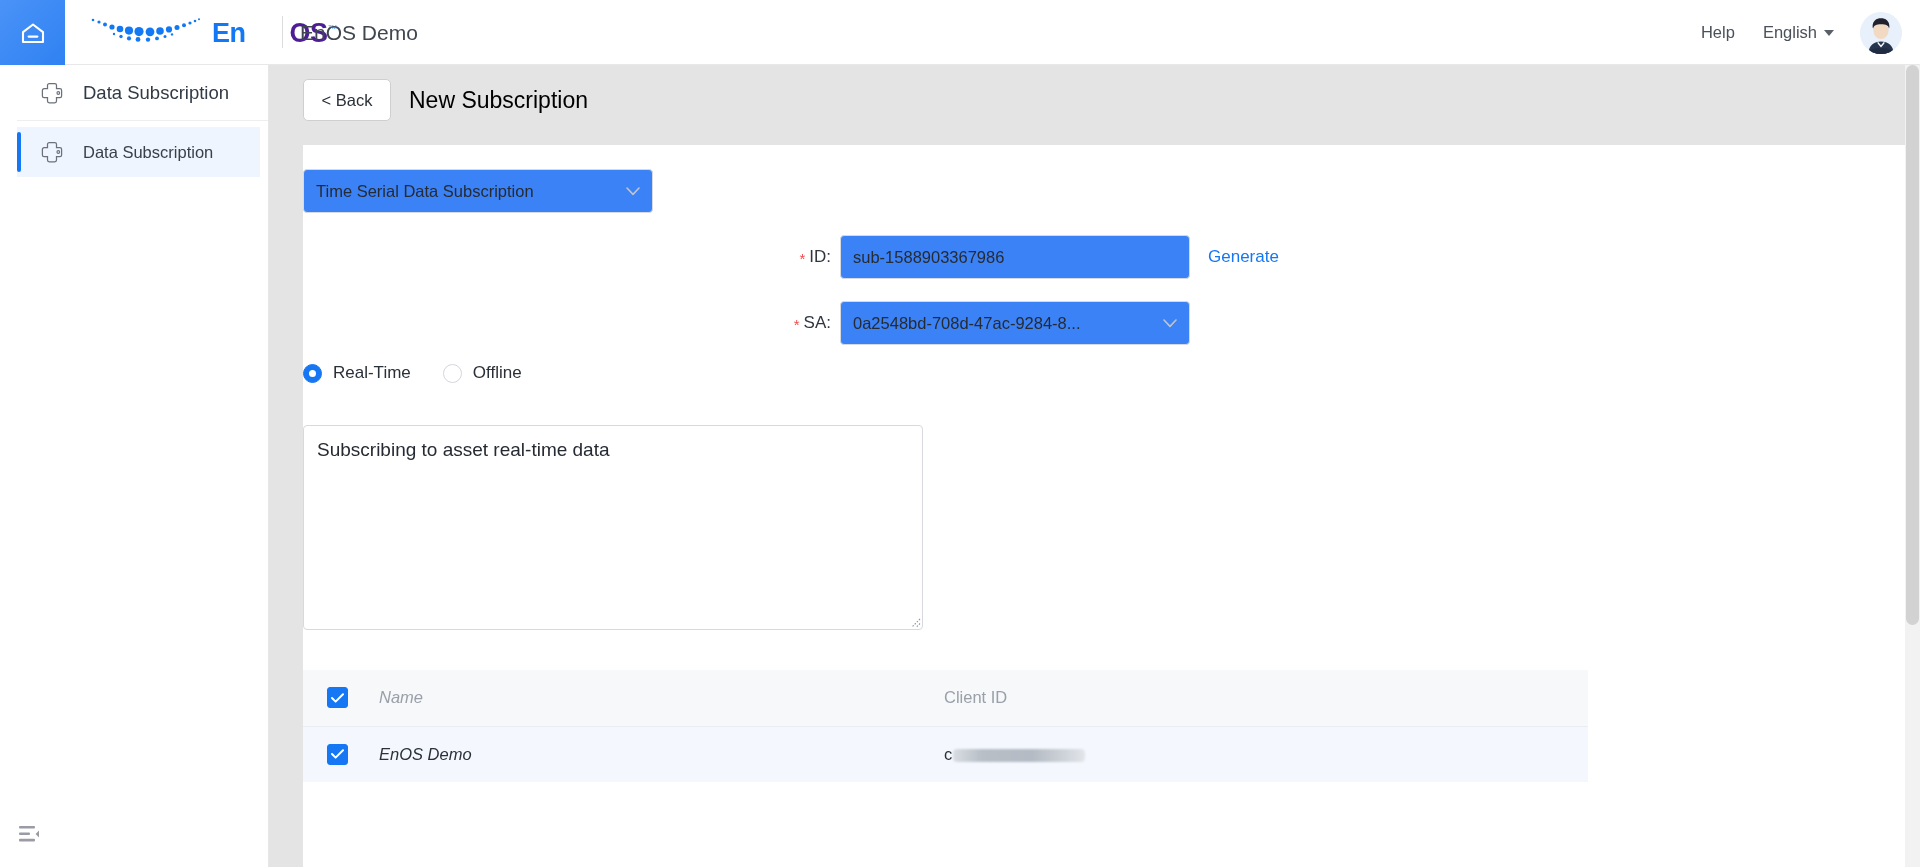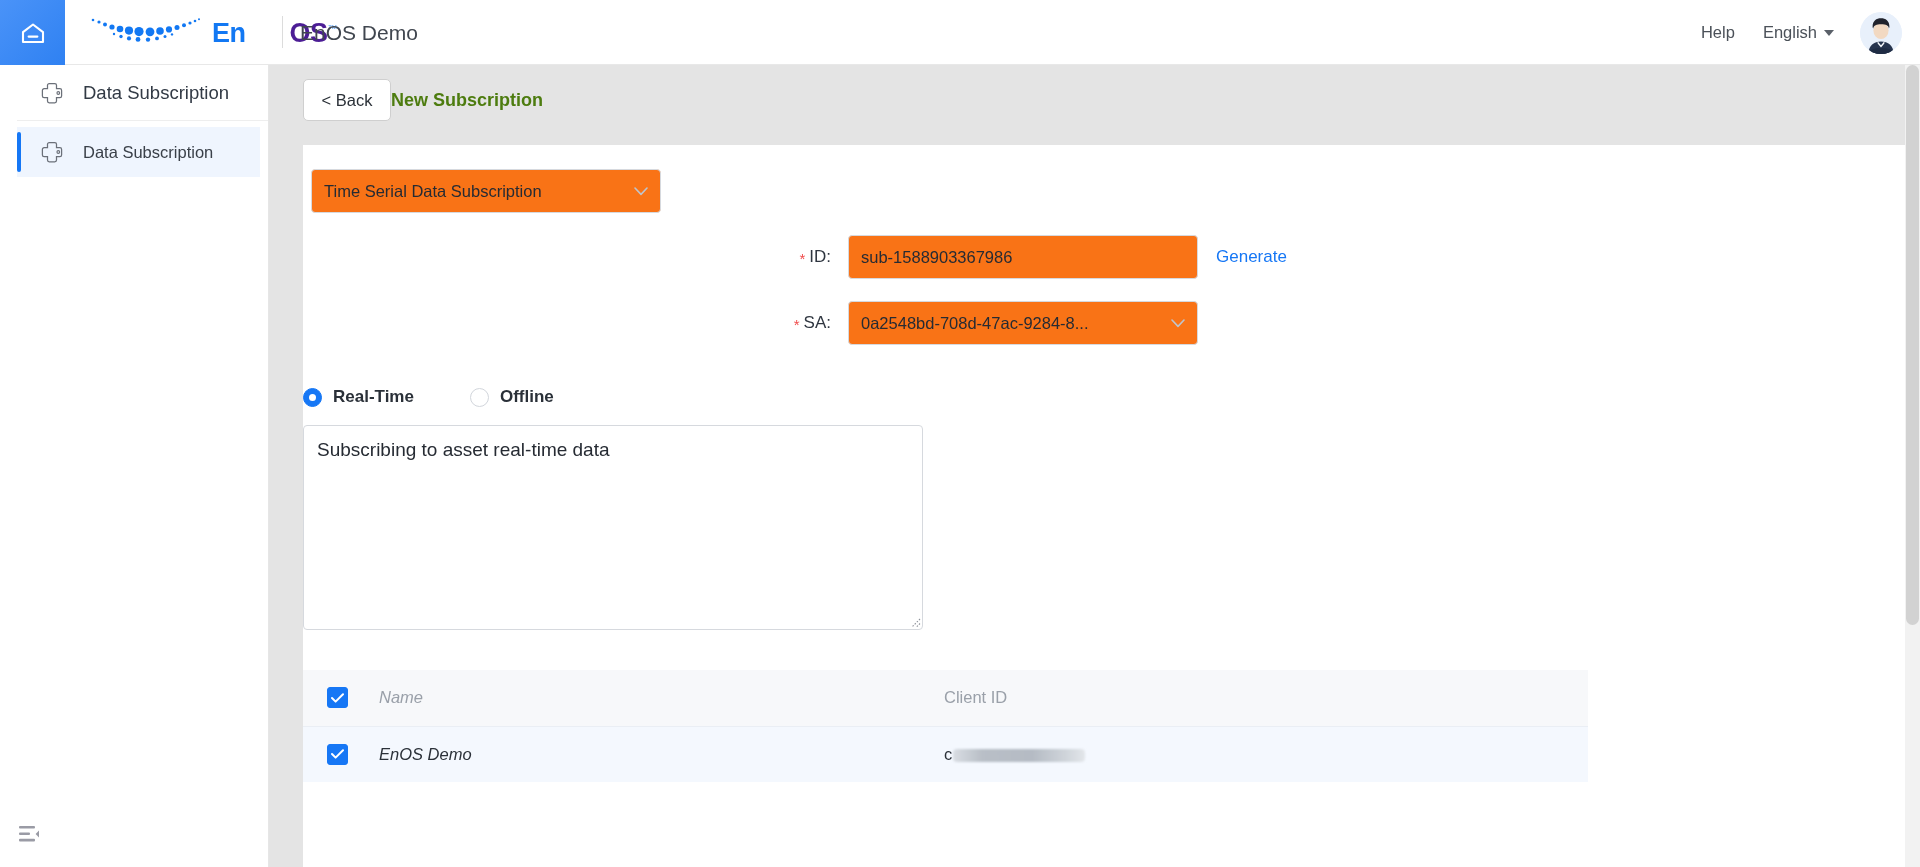--- a/index.html
+++ b/index.html
@@ -122,31 +122,31 @@
 
   
   .main {
     position: absolute; top: 65px; left: 269px;
     width: 1651px; height: 802px;
     background: #e4e4e4;
     overflow: hidden;
   }
   .page-head {
     position: absolute; top: 14px; left: 34px;
-    display: flex; align-items: center; 
+    display: flex; align-items: center; gap: 18px;
   }
   .back-btn {
     height: 42px; min-width: 88px; padding: 0 16px;
     background: #ffffff; border: 1px solid #cfcfcf; border-radius: 5px;
     font-size: 16.5px; color: #2b3138; cursor: pointer;
     display: flex; align-items: center; justify-content: center;
     font-family: inherit;
   }
   .page-title {
-    font-size: 18px; color: #4d7c0f; font-weight: 700;
+    font-size: 23px; color: #000000; font-weight: 400;
   }
 
   .card {
     position: absolute; top: 80px; left: 34px;
     width: 1844px; height: 722px;
     background: #ffffff;
     overflow: hidden;
   }
 
   
@@ -165,43 +165,42 @@
   }
   .req {
     color: #f04b4b; font-size: 15px;
     margin-right: 4px; position: relative; top: 2px;
   }
   .fctrl { flex: 1 1 auto; display: flex; align-items: flex-start; }
 
   .sel, .txt {
     width: 350px; height: 44px;
     border: 1px solid #d6d9de; border-radius: 4px;
-    background: #f97316;
+    background: #3b82f6;
     font-size: 16.5px; color: #262b33;
     padding: 0 12px;
     font-family: inherit;
     display: flex; align-items: center;
     position: relative;
     cursor: pointer;
-    margin-left: 8px;
   }
   .txt { cursor: text; }
   .sel .sel-val {
     flex: 1 1 auto; overflow: hidden; white-space: nowrap; text-overflow: ellipsis;
   }
   .sel .caret {
     flex: 0 0 auto; margin-left: 8px; color: #b8bcc4;
     font-size: 13px; line-height: 1;
   }
   .gen-link {
     margin-left: 18px; line-height: 44px;
     font-size: 17px; color: #1677f5; cursor: pointer; text-decoration: none;
   }
 
-  .radio-group { display: flex; align-items: flex-end; height: 44px; gap: 56px; font-weight: bold; }
+  .radio-group { display: flex; align-items: flex-start; height: 44px; gap: 32px; }
   .radio-opt { display: flex; align-items: center; gap: 11px; cursor: pointer; }
   .radio-dot {
     width: 19px; height: 19px; border-radius: 50%;
     border: 1px solid #d2d6dc; background: #fff;
     display: flex; align-items: center; justify-content: center;
     flex: 0 0 19px;
   }
   .radio-opt.checked .radio-dot {
     border-color: #1677f5; background: #1677f5;
   }

